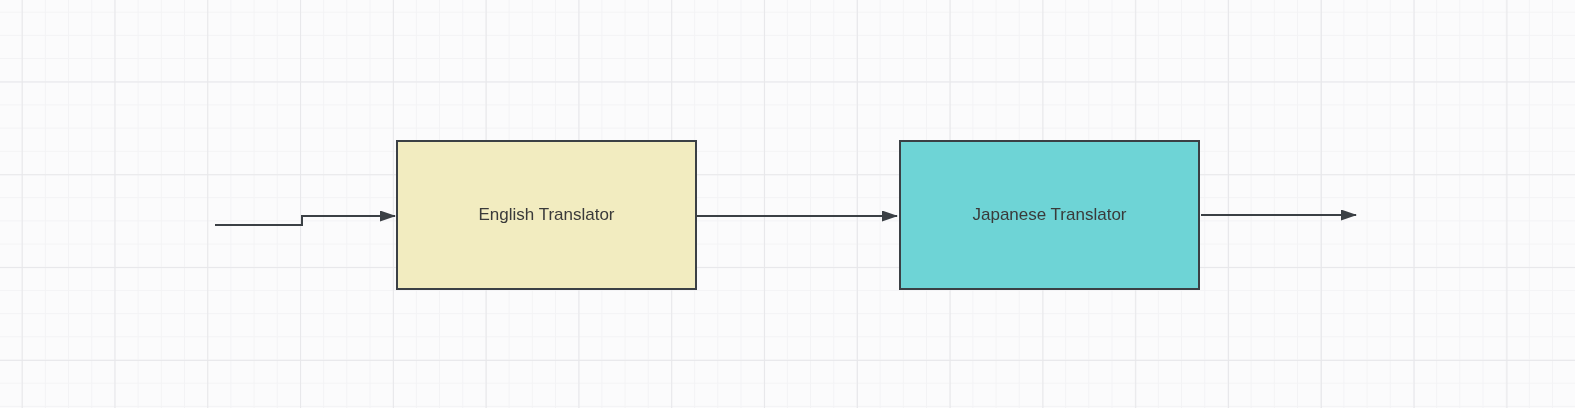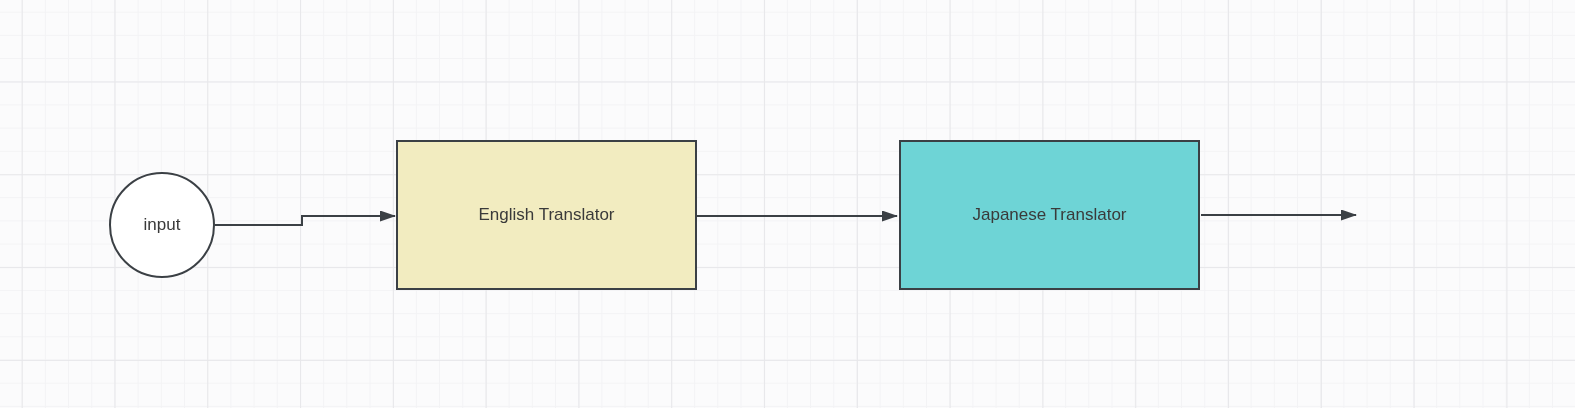--- a/index.html
+++ b/index.html
@@ -74,23 +74,20 @@
       </marker>
     </defs>
 
     <polyline class="edge" points="215,225 302,225 302,216 395,216" marker-end="url(#arrow)" stroke="#3B4045"></polyline>
 
     <polyline class="edge" points="697,216 897,216" marker-end="url(#arrow)" stroke="#3B4045"></polyline>
 
     <polyline class="edge" points="1201,215 1356,215" marker-end="url(#arrow)" stroke="#3B4045"></polyline>
   </svg>
 
-  <div class="node ellipse" id="node-input" style="background-color: rgb(255, 255, 255);">
-    <span>input</span>
-  </div>
 
   <div class="node" id="node-english" style="background-color: rgb(242, 236, 192); text-align: center;">
     <span>English Translator</span>
   </div>
 
   <div class="node" id="node-japanese" style="background-color: rgb(110, 212, 214);">
     <span>Japanese Translator</span>
   </div>
 
 

